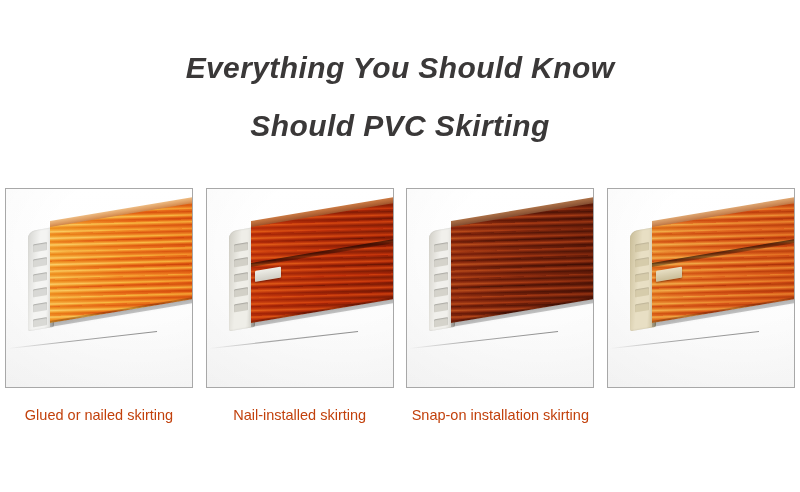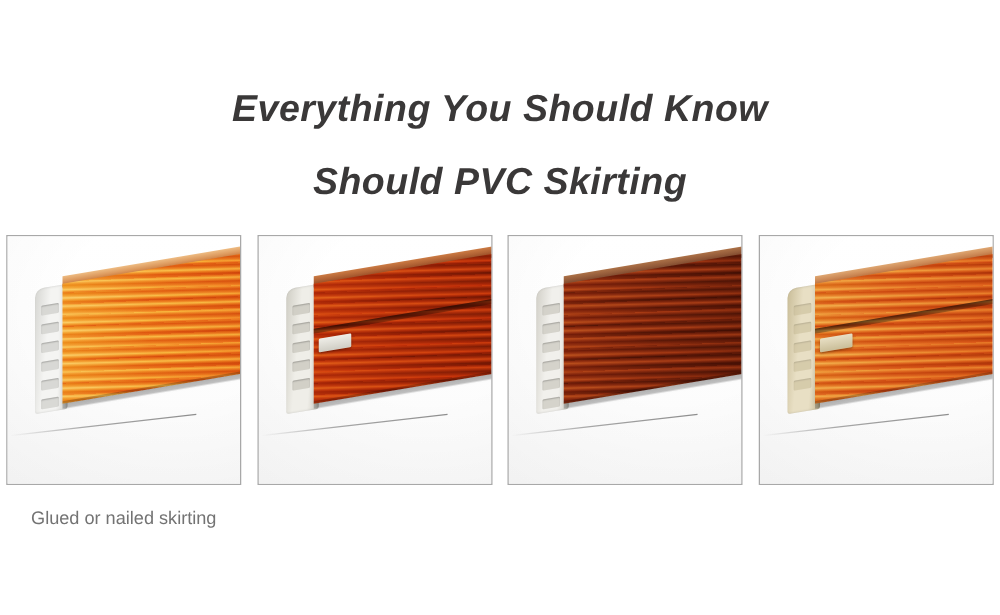--- a/index.html
+++ b/index.html
@@ -11,21 +11,21 @@
     width: 800px;
     height: 492px;
     overflow: hidden;
     font-family: "Liberation Sans", sans-serif;
     position: relative;
   }
 
   
   .title-block {
     width: 800px;
-    padding-top: 66px;
+    padding-top: 46px;
     text-align: center;
   }
   .title-line {
     font-family: "Liberation Sans", sans-serif;
     font-weight: bold;
     font-style: italic;
     font-size: 30px;
     color: #3a3838;
     letter-spacing: 0.4px;
     line-height: 44px;
@@ -54,21 +54,21 @@
     border: 1px solid #a8a8a8;
     background: #ffffff;
     position: relative;
     overflow: hidden;
     box-sizing: border-box;
   }
   .card-caption {
     margin-top: 18px;
     font-family: "Liberation Sans", sans-serif;
     font-size: 14.5px;
-    color: #737373;
+    color: #c2410c;
     text-align: center;
     line-height: 18px;
     white-space: nowrap;
   }
 
   
   .scene {
     position: absolute;
     inset: 0;
     background: linear-gradient(180deg, #ffffff 0%, #fdfdfd 55%, #fafafa 100%);
@@ -226,20 +226,21 @@
           <div class="board-top" style="background: linear-gradient(rgb(201, 116, 58) 0%, rgb(154, 74, 32) 70%, rgb(110, 49, 18) 100%);"></div>
           <div class="board-face">
             <div class="grain" style="background: repeating-linear-gradient(8deg, rgb(110, 49, 18) 0px, rgb(154, 74, 32) 1.5px, rgb(201, 116, 58) 3px, rgb(154, 74, 32) 4.5px, rgb(110, 49, 18) 6.5px), repeating-linear-gradient(7deg, rgba(0, 0, 0, 0.3) 0px, rgba(0, 0, 0, 0) 2px, rgba(255, 255, 255, 0.2) 5px, rgba(0, 0, 0, 0) 9px), linear-gradient(100deg, rgb(201, 116, 58) 0%, rgb(154, 74, 32) 45%, rgb(110, 49, 18) 100%); background-blend-mode: overlay, soft-light, normal;"></div>
           </div>
           <div class="groove" style="top: 46px;"></div>
           <div class="clip-tab" style="left: 34px; top: 54px; background: linear-gradient(rgb(239, 238, 232), rgb(207, 205, 196)); box-shadow: rgba(0, 0, 0, 0.35) 0px 1px 2px;"></div>
           <div class="board-bottom"></div>
         </div>
       </div>
     </div>
+    <div class="card-caption">Nail-installed skirting</div>
   </div>
 
   <div class="card">
     <div class="card-frame">
       <div class="scene">
         <div class="wall-shade"></div>
         <div class="floor-line"></div>
         <div class="board-wrap">
           <div class="end-cap" style="background: linear-gradient(95deg, rgb(210, 208, 200) 0%, rgb(241, 240, 236) 38%, rgb(241, 240, 236) 72%, rgb(210, 208, 200) 100%); box-shadow: rgba(0, 0, 0, 0.18) -1px 0px 2px inset;">
               <div class="rib" style="top: 14px; background: rgb(210, 208, 200); box-shadow: rgba(0, 0, 0, 0.22) 0px 1px 1px inset; opacity: 0.9;"></div>
@@ -250,20 +251,21 @@
               <div class="rib" style="top: 89px; background: rgb(210, 208, 200); box-shadow: rgba(0, 0, 0, 0.22) 0px 1px 1px inset; opacity: 0.9;"></div>
             </div>
           <div class="board-top" style="background: linear-gradient(rgb(168, 106, 62) 0%, rgb(125, 67, 38) 70%, rgb(85, 39, 19) 100%);"></div>
           <div class="board-face">
             <div class="grain" style="background: repeating-linear-gradient(8deg, rgb(85, 39, 19) 0px, rgb(125, 67, 38) 1.5px, rgb(168, 106, 62) 3px, rgb(125, 67, 38) 4.5px, rgb(85, 39, 19) 6.5px), repeating-linear-gradient(7deg, rgba(0, 0, 0, 0.3) 0px, rgba(0, 0, 0, 0) 2px, rgba(255, 255, 255, 0.2) 5px, rgba(0, 0, 0, 0) 9px), linear-gradient(100deg, rgb(168, 106, 62) 0%, rgb(125, 67, 38) 45%, rgb(85, 39, 19) 100%); background-blend-mode: overlay, soft-light, normal;"></div>
           </div>
           <div class="board-bottom"></div>
         </div>
       </div>
     </div>
+    <div class="card-caption">Snap-on installation skirting</div>
   </div>
 
   <div class="card">
     <div class="card-frame">
       <div class="scene">
         <div class="wall-shade"></div>
         <div class="floor-line"></div>
         <div class="board-wrap">
           <div class="end-cap" style="background: linear-gradient(95deg, rgb(201, 189, 152) 0%, rgb(232, 223, 196) 38%, rgb(232, 223, 196) 72%, rgb(201, 189, 152) 100%); box-shadow: rgba(0, 0, 0, 0.18) -1px 0px 2px inset;">
               <div class="rib" style="top: 14px; background: rgb(201, 189, 152); box-shadow: rgba(0, 0, 0, 0.22) 0px 1px 1px inset; opacity: 0.55;"></div>

